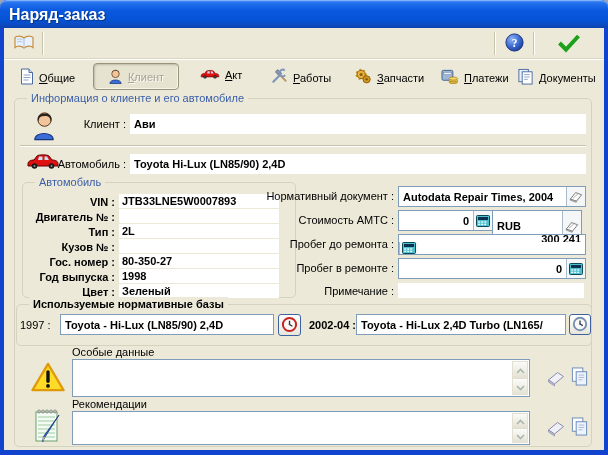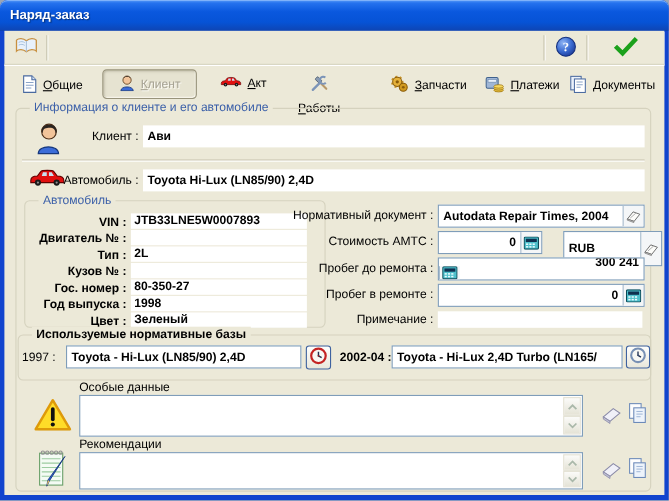--- a/index.html
+++ b/index.html
@@ -11,21 +11,21 @@
     font-family:"Liberation Sans", sans-serif; font-size:11px; color:#000;
     overflow:hidden;
   }
   .titlebar {
     position:absolute; left:0; top:0; right:0; height:28px;
     background:linear-gradient(180deg,#5A9CF8 0%,#2572EE 10%,#0A58DE 38%,#0653D6 72%,#0D47B8 96%,#0A3FA6 100%);
     border-radius:7px 7px 0 0;
     box-shadow:inset 0 1px 0 #7FB2FA;
   }
   .title-text {
-    position:absolute; left:9px; top:6px; color:#fff; font-weight:bold; font-size:12px;
+    position:absolute; left:9px; top:6px; color:#fff; font-weight:bold; font-size:16px;
     text-shadow:1px 1px 1px #07337E; white-space:nowrap;
   }
   .client-area {
     position:absolute; left:4px; right:4px; top:28px; bottom:5px;
     background:#ECE9D8;
   }
   
   .toolbar {
     position:absolute; left:0; top:0; right:0; height:31px;
     border-bottom:1px solid #D8D5C2; box-shadow:0 1px 0 #FFFFFF;
@@ -159,21 +159,21 @@
       <span><svg width="20" height="12" viewBox="0 0 34 18">
             <path d="M2 12 C2 9,5 8,8 8 L11 4 C12 2.5,22 2.5,23 4 L26 8 C30 8,32 9.5,32 12 L32 14 H2 Z" fill="#E01010" stroke="#600000"></path>
             <path d="M13 4.5 L12 8 H16.5 V4.5 Z M18.5 4.5 V8 H23 L21 4.5 Z" fill="#C8E0F0"></path>
             <circle cx="8.5" cy="14" r="2.8" fill="#1A1A1A"></circle>
             <circle cx="25.5" cy="14" r="2.8" fill="#1A1A1A"></circle>
             <circle cx="8.5" cy="14" r="1" fill="#909090"></circle>
             <circle cx="25.5" cy="14" r="1" fill="#909090"></circle>
           </svg></span>
       <span class="tab-label"><u>А</u>кт</span>
     </div>
-    <div class="tab-item" style="left:267px;flex-direction:column;">
+    <div class="tab-item" style="left:267px;">
       <span><svg width="17" height="17" viewBox="0 0 18 18">
             <path d="M15.5 13.5 L8 6" stroke="#B89868" stroke-width="2" stroke-linecap="round"></path>
             <rect x="5" y="3.2" width="6" height="3.6" rx="1" transform="rotate(45 8 5)" fill="#8C9CB0" stroke="#4A5A70" stroke-width=".8"></rect>
             <path d="M2.5 14.5 L9.5 7.5" stroke="#7C94B8" stroke-width="2.2" stroke-linecap="round"></path>
             <path d="M14.6 2.6 A3.4 3.4 0 1 0 15 7.6" fill="none" stroke="#7C94B8" stroke-width="2"></path>
           </svg></span>
       <span class="tab-label"><u>Р</u>аботы</span>
     </div>
     <div class="tab-item" style="left:437px;">
       <span><svg width="18" height="17" viewBox="0 0 19 18">
@@ -290,21 +290,21 @@
               <rect x="2.2" y="6.3" width="2" height="1.4"></rect>
               <rect x="5.2" y="6.3" width="2" height="1.4"></rect>
               <rect x="8.2" y="6.3" width="2" height="1.4"></rect>
               <rect x="2.2" y="8.7" width="2" height="1.4"></rect>
               <rect x="5.2" y="8.7" width="2" height="1.4"></rect>
               <rect x="8.2" y="8.7" width="2" height="1.4"></rect>
             </g>
           </svg>
         </span>
     </div>
-    <div class="boxed-field" style="left:508px;top:182px;width:90px;height:32px;">
+    <div class="boxed-field" style="left:488px;top:182px;width:90px;height:32px;">
       <span class="bf-val">RUB</span>
       <span class="infield-btn">
           <svg width="16" height="13" viewBox="0 0 18 15">
             <path d="M2.5 10.5 L8.5 3 L15.5 5.5 L9.5 13 Z" fill="#FCFCFA" stroke="#6A6A6A"></path>
             <path d="M5.5 9.5 L11.5 4.2" stroke="#AAAAAA"></path>
             <path d="M2.5 10.5 L9.5 13 L9.2 14.2 L2.2 11.6 Z" fill="#D8D8D8" stroke="#6A6A6A" stroke-width=".7"></path>
           </svg>
         </span>
     </div>
 

